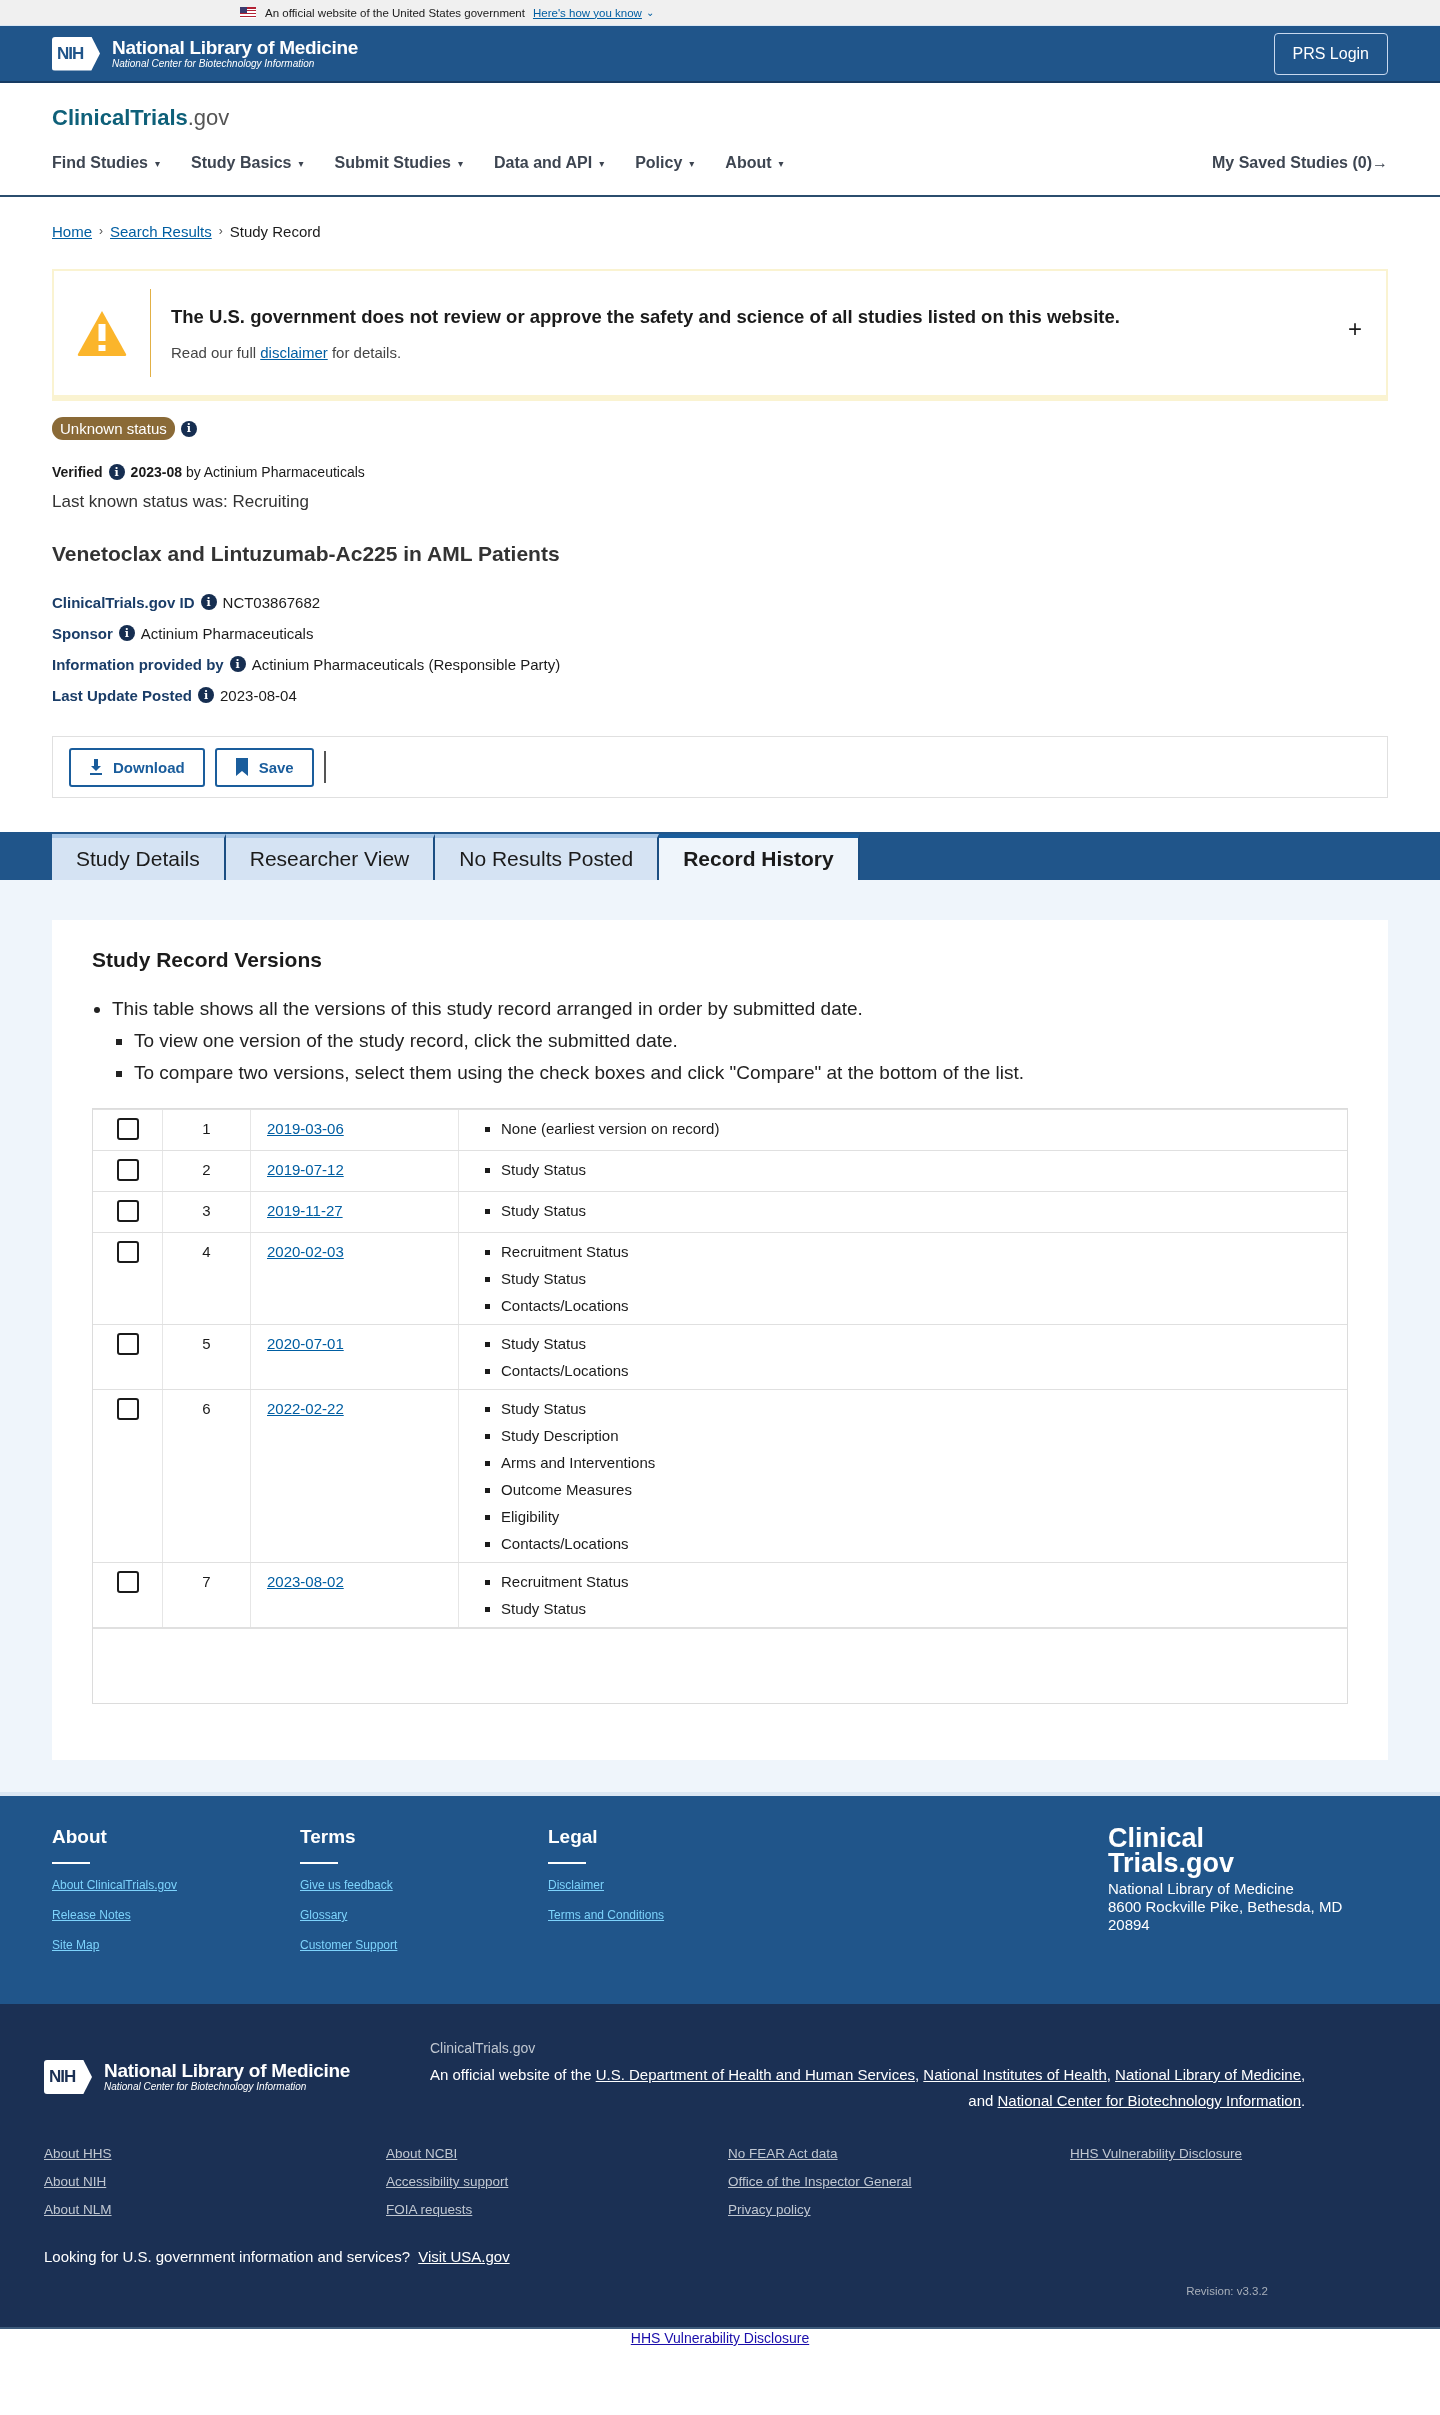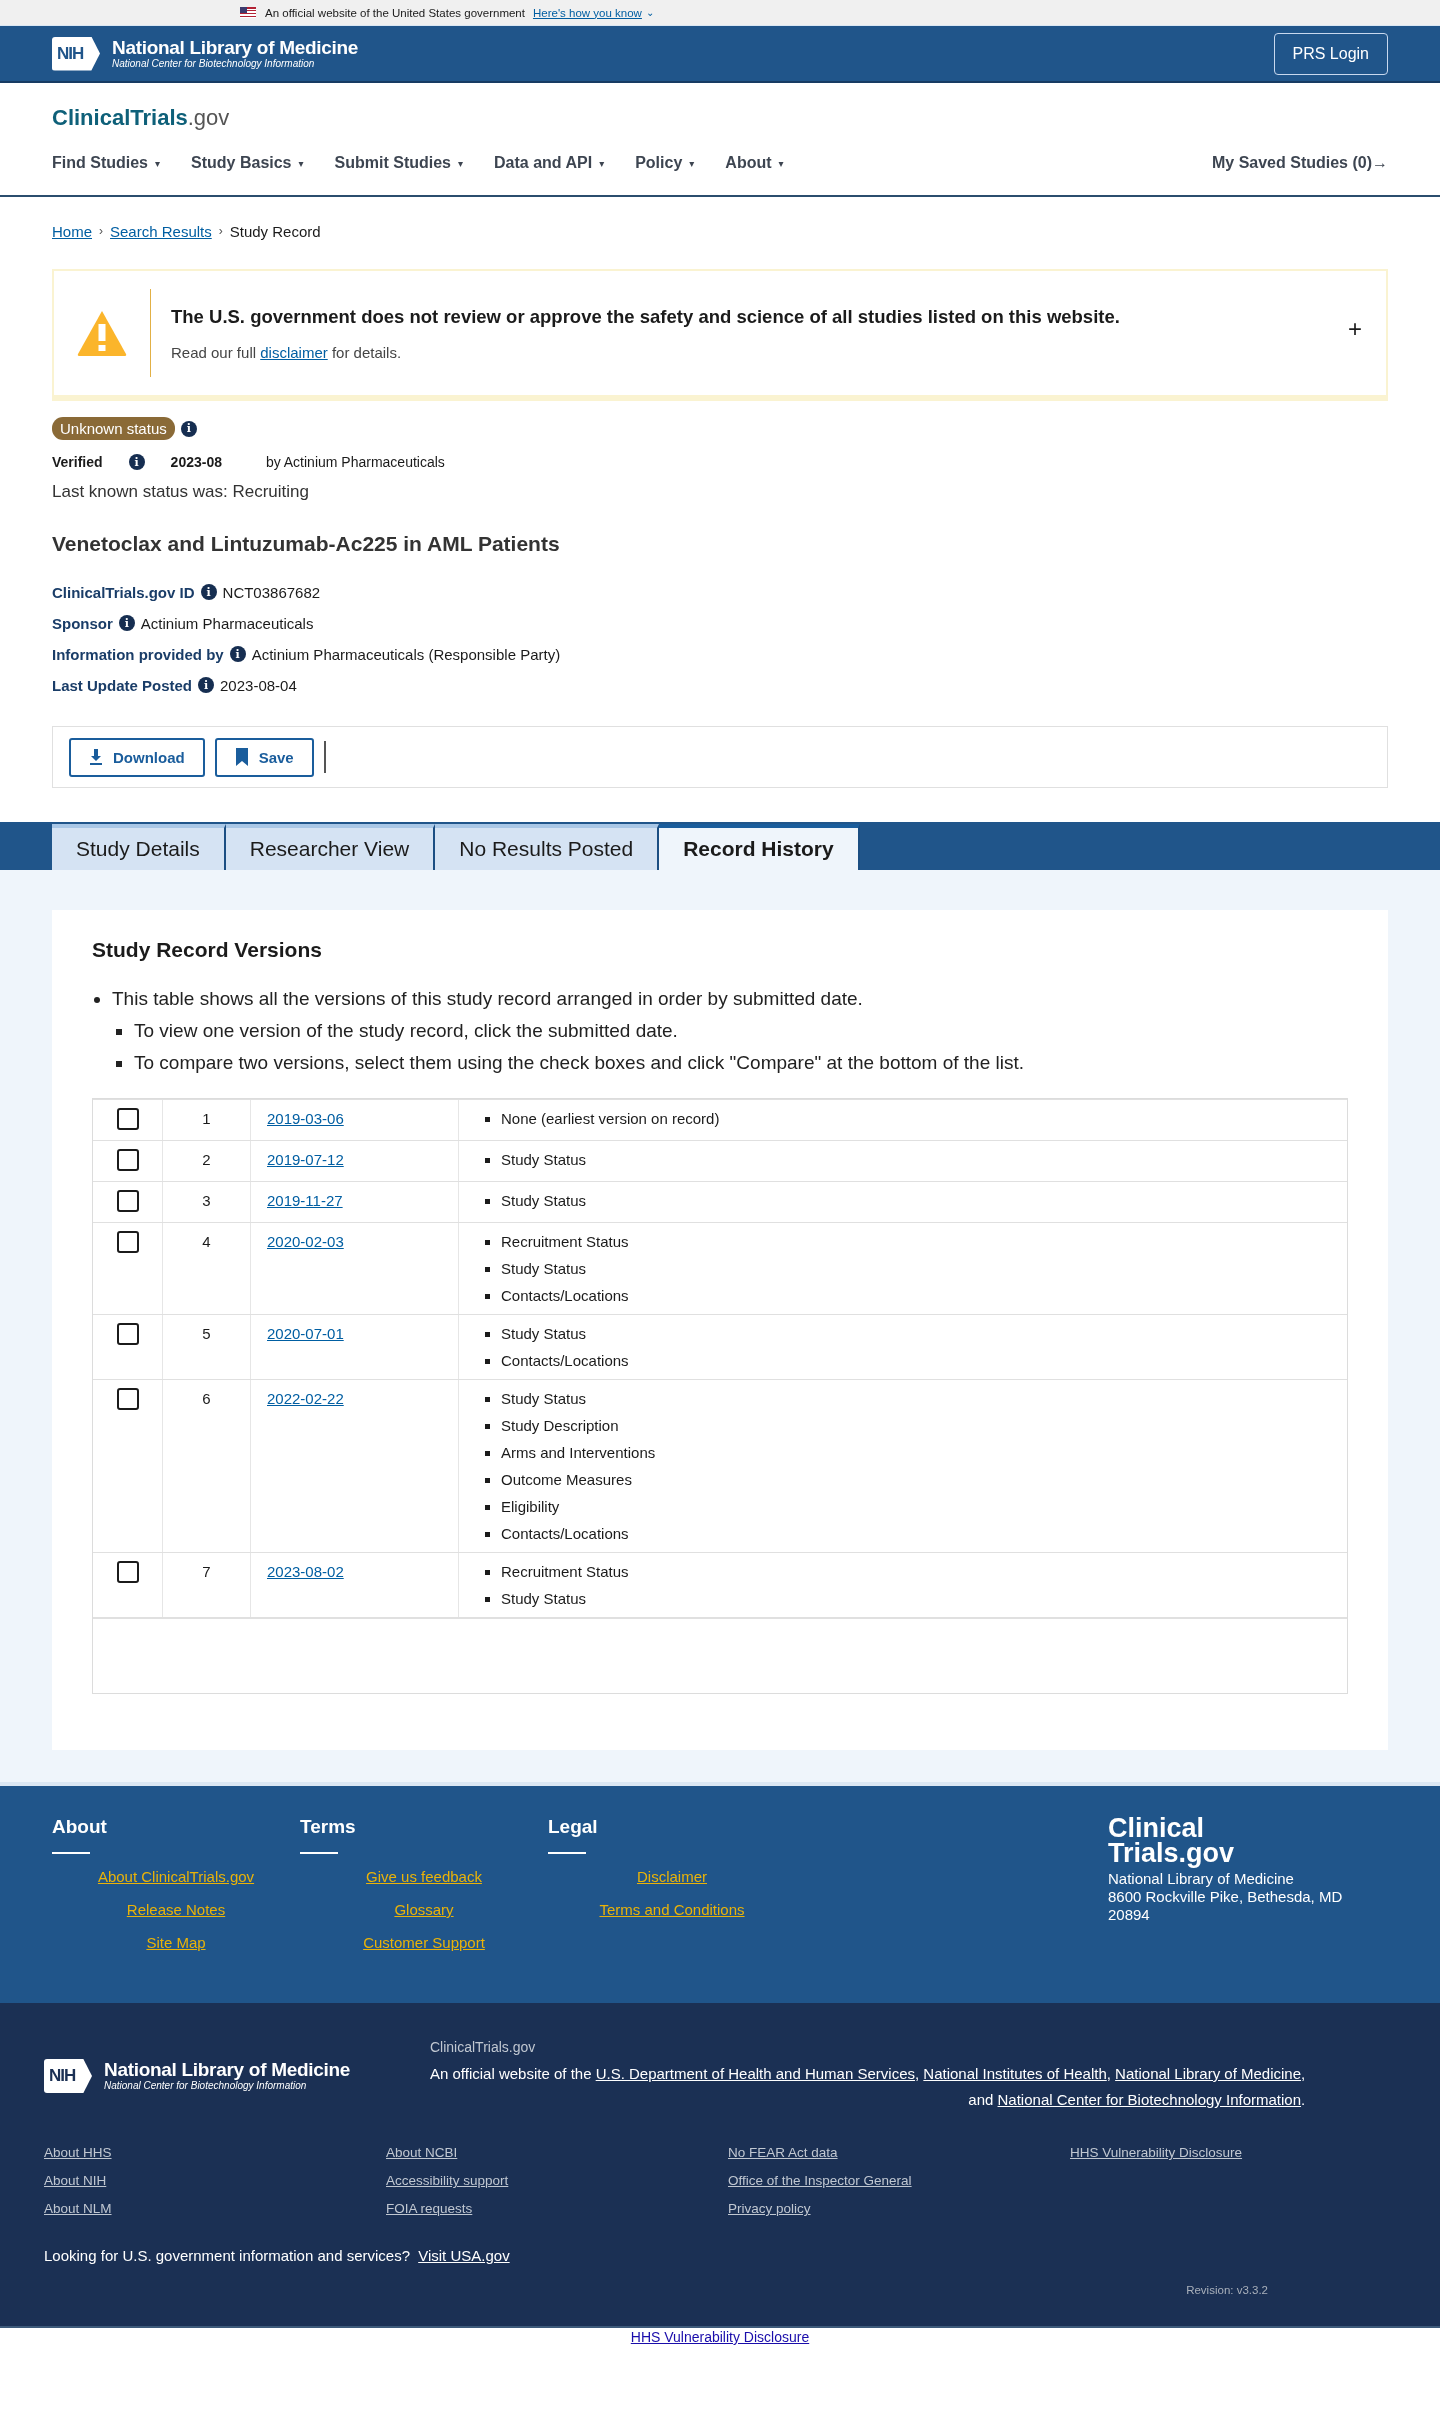--- a/index.html
+++ b/index.html
@@ -44,21 +44,21 @@
   .disc-title { font-size: 18.5px; font-weight: bold; margin-bottom: 16px; }
   .disc-sub { font-size: 15px; color: #454545; }
   .disc-sub a { color: #005ea2; }
   .disc-plus { position: absolute; right: 24px; top: 44px; font-size: 24px; color: #1b1b1b; }
 
   
   .status-block { padding: 16px 52px 0; }
   .badge-row { display: flex; align-items: center; }
   .status-badge { background: #8a6a37; color: #fff; font-size: 15px; padding: 3px 8px; border-radius: 11px; }
   .info-i { width: 16px; height: 16px; border-radius: 50%; background: #162e51; color: #fff; font-size: 11px; font-weight: bold; display: inline-flex; align-items: center; justify-content: center; font-family: "DejaVu Serif", serif; margin: 0 6px; vertical-align: middle; }
-  .verified { margin-top: 14px; font-size: 14px; display: flex; align-items: center; gap: 20px; }
+  .verified { margin-top: 24px; font-size: 14px; display: flex; align-items: center; }
   .verified b { font-weight: bold; }
   .last-known { margin-top: 12px; font-size: 17px; color: #333; }
   .study-title { margin-top: 30px; font-size: 21px; font-weight: bold; color: #333; }
   .meta-list { margin-top: 28px; }
   .meta-row { display: flex; font-size: 15px; margin-bottom: 14px; }
   .meta-label { color: #1a3d68; font-weight: bold; }
   .meta-val { color: #1b1b1b; }
 
   
   .actions { margin: 32px 52px 0; border: 1px solid #e0e0e0; height: 62px; display: flex; align-items: center; padding: 0 16px; }
@@ -94,21 +94,21 @@
   .vt-row .changes ul { margin-left: 42px; list-style: square; }
   .vt-row .changes li { margin-bottom: 10px; }
   .vt-row .changes li:last-child { margin-bottom: 0; }
   .vt-footer { border-top: 2px solid #e0e0e0; height: 76px; }
 
   
   .footer-top { background: #20558a; color: #fff; padding: 30px 52px 36px; display: flex; border-top: 4px solid #dbe7f3; }
   .ft-col { width: 248px; }
   .ft-col h3 { font-size: 19px; font-weight: bold; margin-bottom: 14px; }
   .ft-rule { width: 38px; height: 2px; background: #fff; margin-bottom: 14px; }
-  .ft-col a { display: block; color: #eab308; font-size: 15px; margin-bottom: 16px; text-align: center; }
+  .ft-col a { display: block; color: #7dd3fc; font-size: 12px; margin-bottom: 16px; }
   .ft-brand { margin-left: auto; width: 280px; }
   .ft-brand .logo { font-size: 27px; font-weight: bold; line-height: 25px; }
   .ft-brand .addr { font-size: 15px; line-height: 18px; margin-top: 4px; }
 
   
   .footer-bottom { background: #1b3054; color: #fff; padding: 36px 44px 30px; }
   .fb-top { display: flex; }
   .fb-logo { display: flex; align-items: center; width: 386px; }
   .fb-logo .nih-box { background: #fff; color: #1b3054; }
   .fb-official .site { color: #c0c7d1; font-size: 14px; margin-bottom: 6px; }

